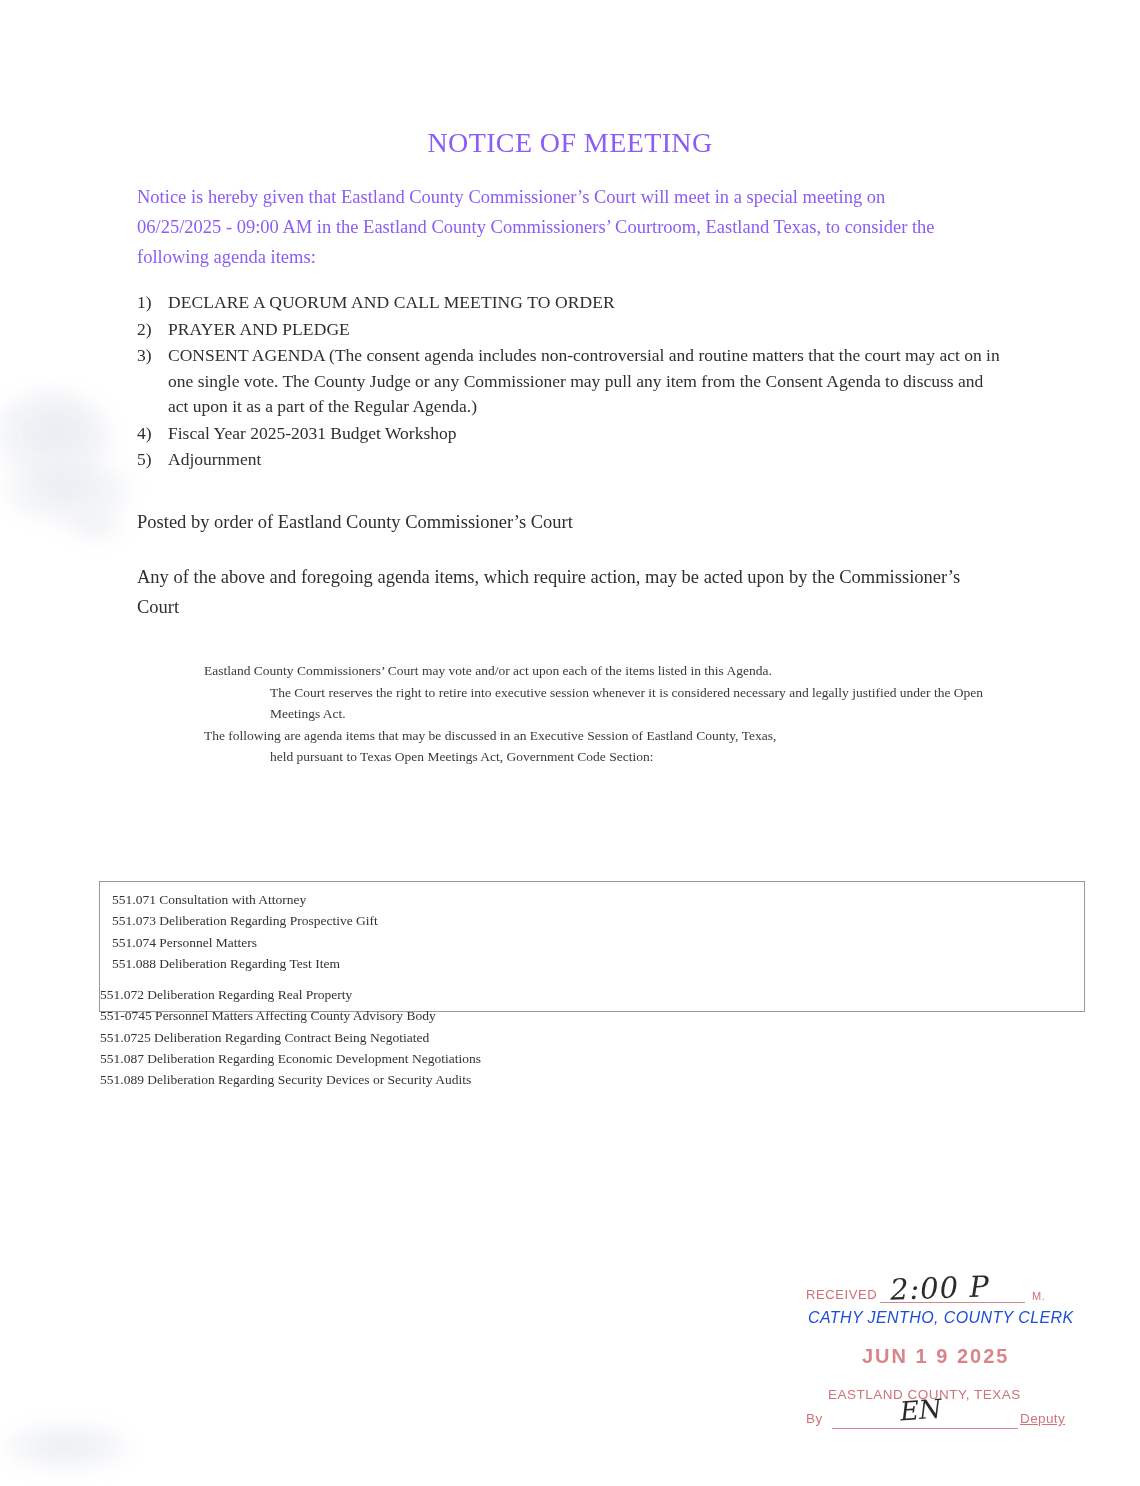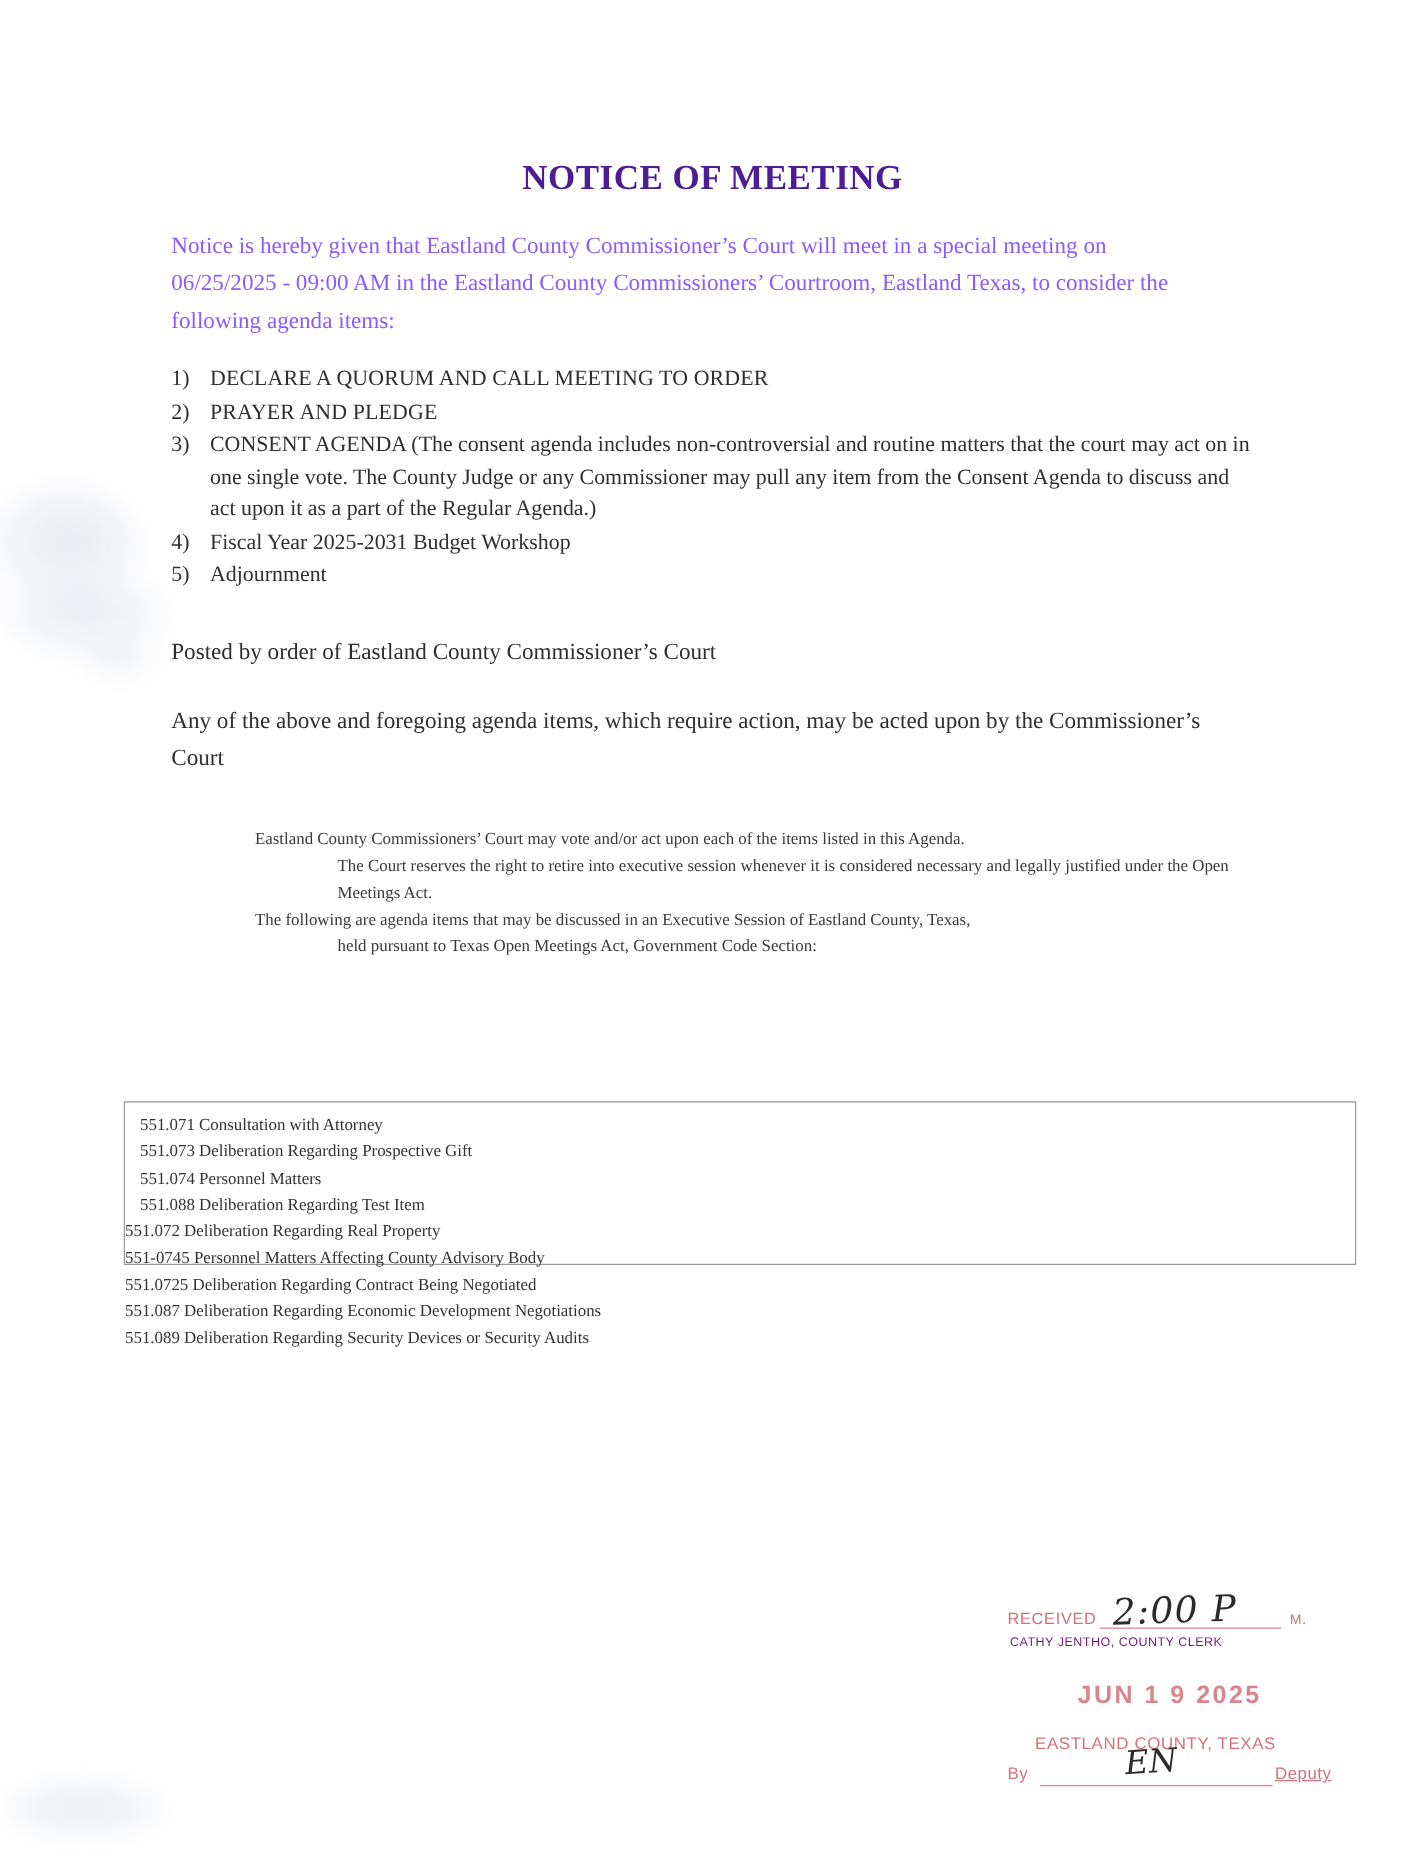--- a/index.html
+++ b/index.html
@@ -52,23 +52,23 @@
   }
 
   
   .doc-title {
     position: absolute;
     top: 127px;
     left: 0;
     width: 1140px;
     text-align: center;
     font-size: 28px;
-    font-weight: bold;
+    font-weight: normal;
     letter-spacing: 0.4px;
-    color: #4c1d95;
+    color: #8b5cf6;
   }
 
   
   .intro {
     position: absolute;
     top: 182px;
     left: 137px;
     width: 812px;
     font-size: 18.5px;
     line-height: 30px;
@@ -156,21 +156,21 @@
     padding: 7px 0 0 0;
     display: flex;
     flex-direction: column;
   }
   .code-col {
     font-size: 13.5px;
     line-height: 21.3px;
     color: #333333;
   }
   .code-col.left  { width: 476px; padding-left: 12px; box-sizing: border-box; }
-  .code-col.right { width: 510px; padding-left: 0px;  box-sizing: border-box; }
+  .code-col.right { width: 510px; padding-left: 0px;  box-sizing: border-box; margin-top: 10px; }
   .code-line { white-space: nowrap; }
 
   
   .stamp {
     position: absolute;
     left: 806px;
     top: 1283px;
     width: 262px;
     color: #d3777e;
     font-family: "Liberation Sans", sans-serif;
@@ -207,24 +207,25 @@
     font-style: italic;
     font-size: 29px;
     color: #2b2b2b;
     letter-spacing: 1px;
     transform: rotate(-2deg);
   }
   .stamp-clerk {
     position: absolute;
     left: 2px;
     top: 26px;
-    font-size: 10px;
+    font-size: 16px;
     letter-spacing: 0.4px;
-    color: #701a75;
+    color: #1d4ed8;
     white-space: nowrap;
+    font-style: italic;
   }
   .stamp-date {
     position: absolute;
     left: 56px;
     top: 62px;
     font-size: 20px;
     font-weight: bold;
     letter-spacing: 2px;
     color: #d9858b;
     white-space: nowrap;

